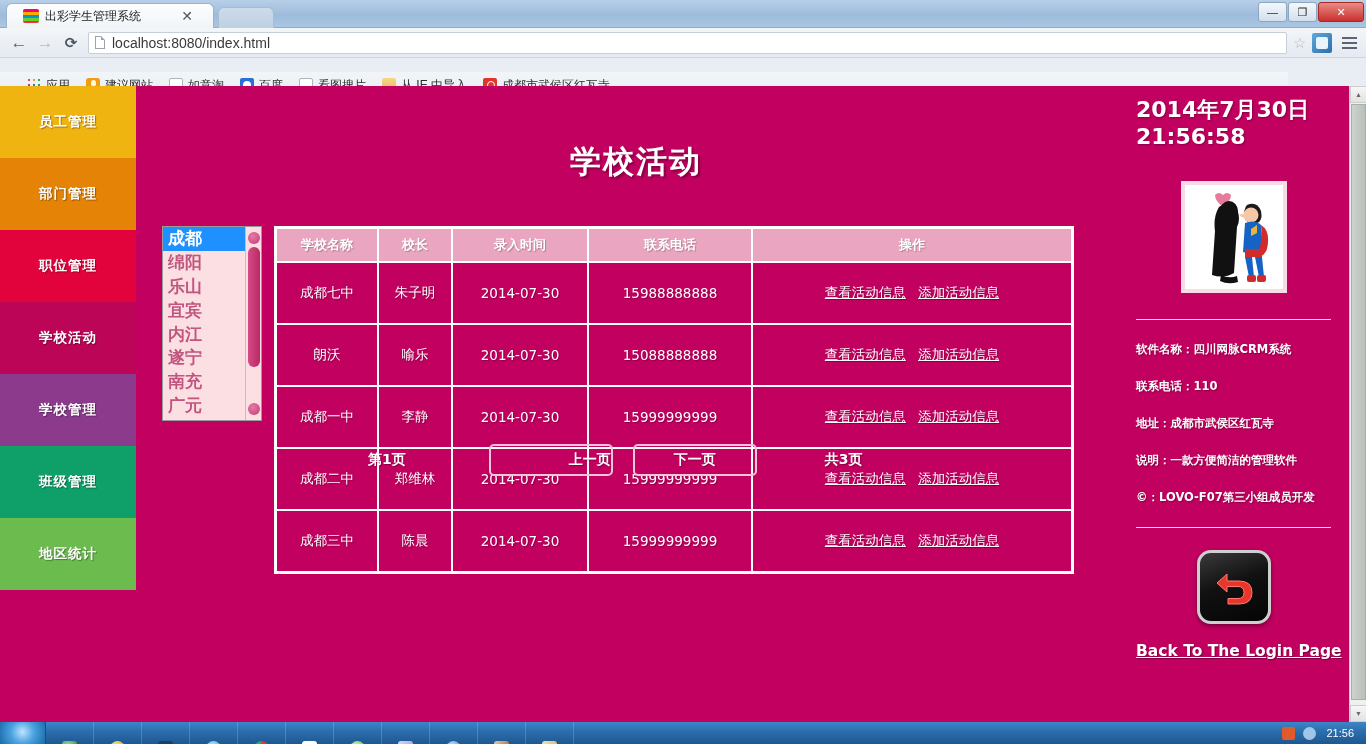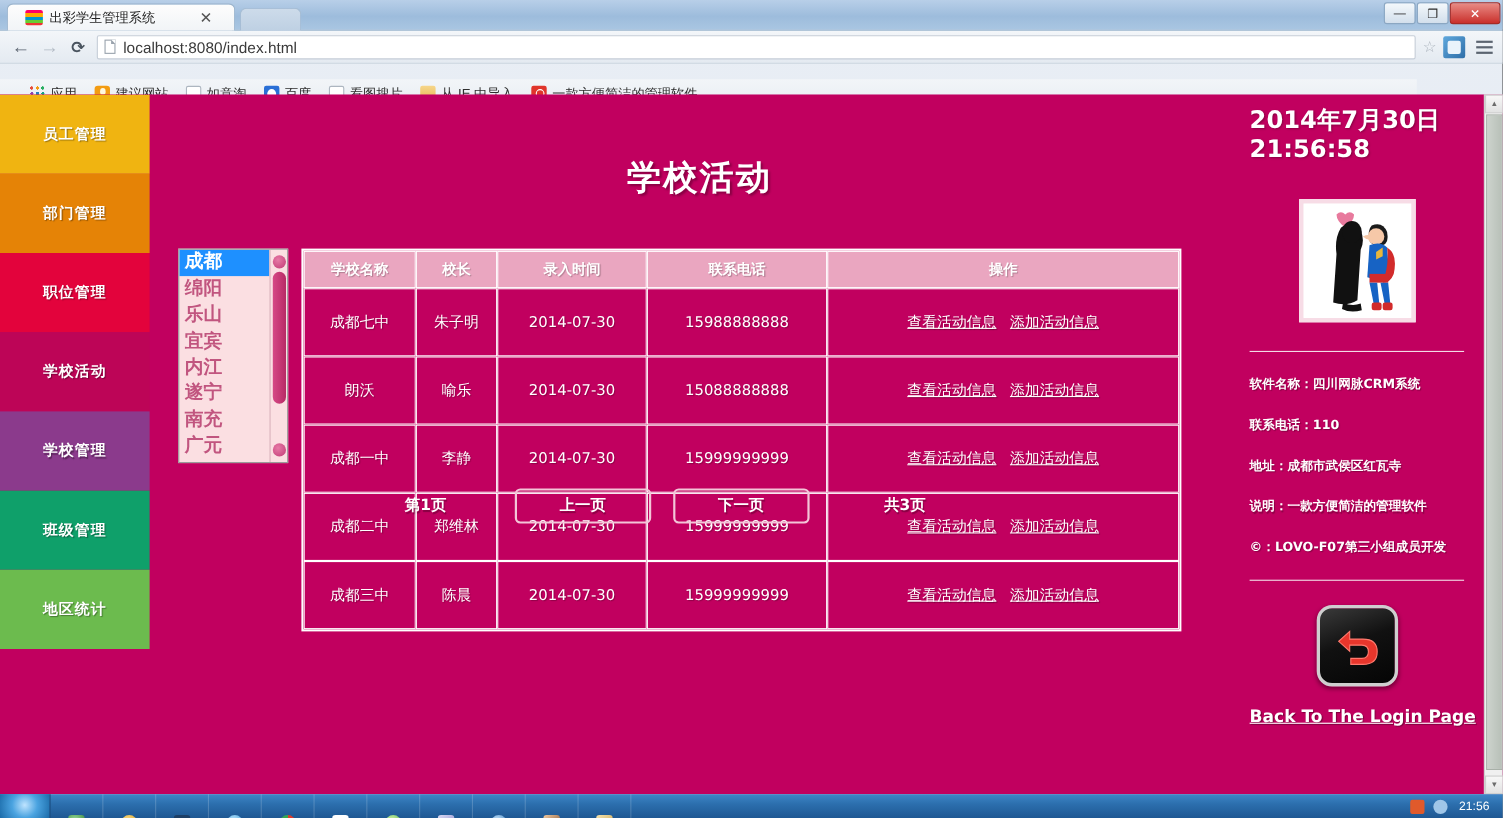--- a/index.html
+++ b/index.html
@@ -205,21 +205,21 @@
   }
   .pg-text { color:#ffffff; font-size:14px; font-weight:bold;
     font-family:"DejaVu Sans","Liberation Sans",sans-serif; text-shadow:1px 1px 1px rgba(0,0,0,.3);}
   .pg-btn {
     width: 124px; height: 32px; margin: 0 10px;
     border: 2px solid #f3c5d8; border-radius:5px; background:transparent;
     color:#ffffff; font-size:14px; font-weight:bold; cursor:pointer;
     font-family:"DejaVu Sans","Liberation Sans",sans-serif;
     text-shadow:1px 1px 1px rgba(0,0,0,.3);
   }
-  .pg-btn.first { margin-left:62px; }
+  .pg-btn.first { margin-left:83px;text-align:right; }
   .pg-last { margin-left:58px; }
 
   
   .rightpanel { position:absolute; right:18px; top:0; width:195px; height:636px; }
   .clock {
     color:#ffffff; font-size:22px; font-weight:bold; line-height:1.22;
     margin-top: 11px;
     font-family:"DejaVu Sans","Liberation Sans",sans-serif;
     text-shadow:1px 1px 2px rgba(0,0,0,.3);
   }
@@ -338,21 +338,21 @@
     <div class="bm">
       <span class="bm-ico ico-doc"></span>
       <span>看图搜片</span>
     </div>
     <div class="bm">
       <span class="bm-ico ico-folder"></span>
       <span>从 IE 中导入</span>
     </div>
     <div class="bm">
       <span class="bm-ico ico-red"></span>
-      <span>一款方便简洁的管理软件...</span>
+      <span>成都市武侯区红瓦寺...</span>
     </div>
   </div>
 
   <div class="viewport">
     <div class="page">
 
       <div class="sidebar">
         <div class="side-item" style="background:#f0b411">
           <span>员工管理</span>
           </div>

